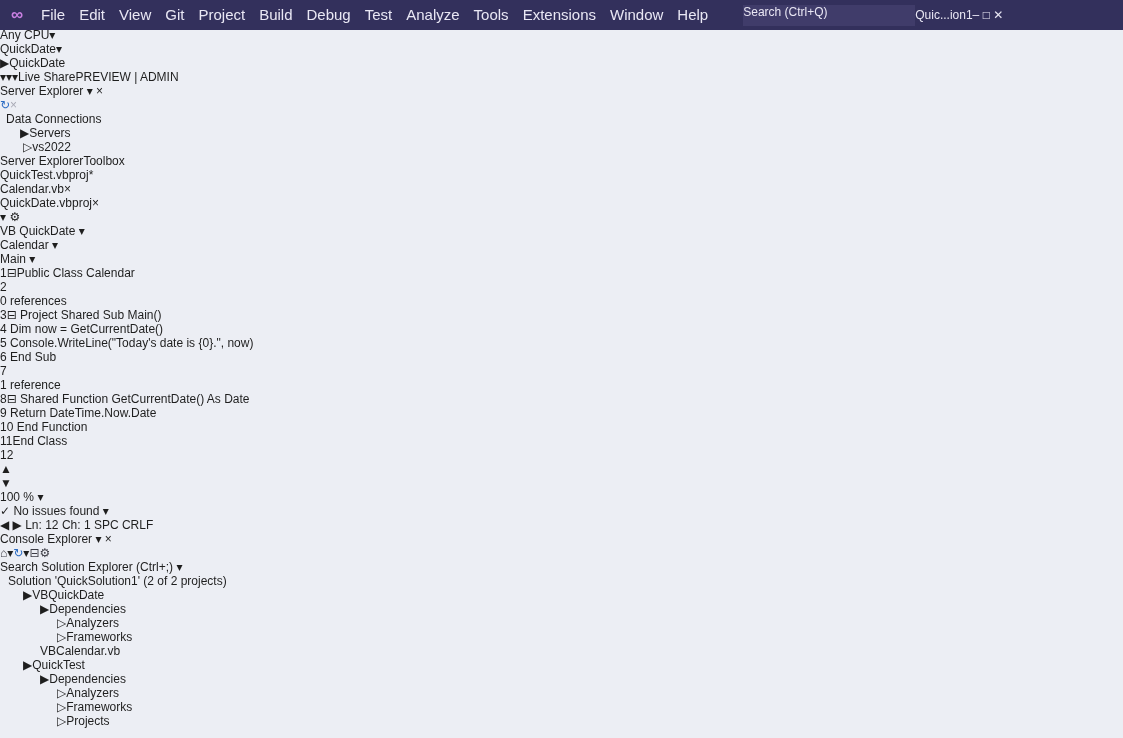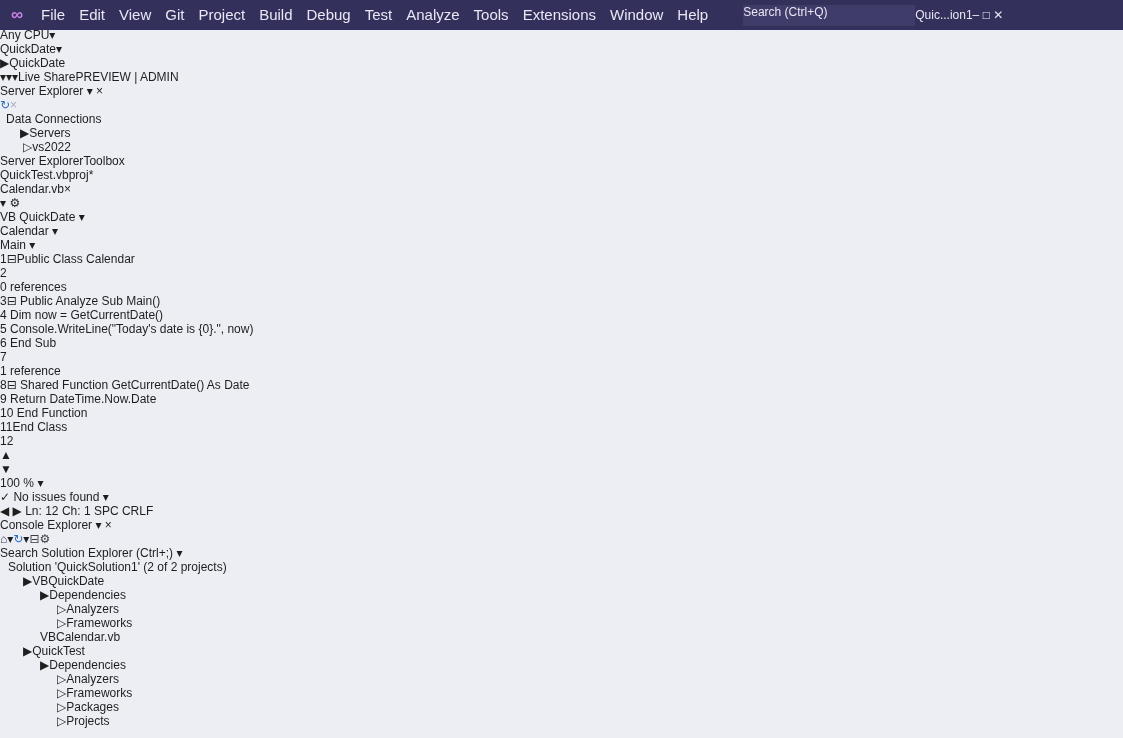--- a/index.html
+++ b/index.html
@@ -235,20 +235,23 @@
         </div>
       <div class="tool-tabs"><span class="tool-tab active">Server Explorer</span><span class="tool-tab">Toolbox</span></div>
     </section>
 
     <section class="editor">
       <div class="doc-tabwell">
         <div class="doc-tabs-left">
             <div class="doc-tab"><span class="doc-label">QuickTest.vbproj*</span></div>
             <div class="doc-tab active"><span class="doc-label">Calendar.vb</span><span class="pin-ico white"></span><span class="doc-close">×</span></div>
           </div>
+        <div class="doc-tabs-right">
+            <div class="doc-tab"><span class="doc-label">QuickDate.vbproj</span><span class="doc-close">×</span></div>
+          </div>
         <span class="tw-ico">▾</span>
         <span class="tw-ico gear">⚙</span>
       </div>
       <div class="navbar">
         <div class="nav-combo">
           <span class="mi m-vb-project">VB</span>
           <span>QuickDate</span>
           <span class="combo-arrow">▾</span>
         </div>
         <div class="nav-combo">
@@ -261,21 +264,21 @@
           <span>Main</span>
           <span class="combo-arrow">▾</span>
         </div>
         <span class="split-ico"></span>
       </div>
       <div class="code-area">
         <div class="code-lines">
             <div class="code-row"><span class="ln">1</span><span class="cbar"></span><span class="outline">⊟</span><span class="src"><span class="tk-kw">Public Class </span><span class="tk-type">Calendar</span></span></div>
             <div class="code-row"><span class="ln">2</span><span class="cbar"></span><span class="outline"></span><span class="src"></span></div>
             <div class="lens-row"><span class="ln"></span><span class="cbar"></span><span class="lens-text">0 references</span></div>
-            <div class="code-row changed"><span class="ln">3</span><span class="cbar"></span><span class="outline">⊟</span><span class="src"><span>    </span><span class="tk-kw">Public Analyze Sub </span><span>Main()</span></span></div>
+            <div class="code-row changed"><span class="ln">3</span><span class="cbar"></span><span class="outline">⊟</span><span class="src"><span>    </span><span class="tk-kw">Project Shared Sub </span><span>Main()</span></span></div>
             <div class="code-row changed"><span class="ln">4</span><span class="cbar"></span><span class="outline"></span><span class="src"><span>        </span><span class="tk-kw">Dim </span><span>now = GetCurrentDate()</span></span></div>
             <div class="code-row changed"><span class="ln">5</span><span class="cbar"></span><span class="outline"></span><span class="src"><span>        </span><span class="tk-type">Console</span><span>.WriteLine(</span><span class="tk-str">"Today's date is {0}."</span><span>, now)</span></span></div>
             <div class="code-row changed"><span class="ln">6</span><span class="cbar"></span><span class="outline"></span><span class="src"><span>    </span><span class="tk-kw">End Sub</span></span></div>
             <div class="code-row"><span class="ln">7</span><span class="cbar"></span><span class="outline"></span><span class="src"></span></div>
             <div class="lens-row"><span class="ln"></span><span class="cbar"></span><span class="lens-text">1 reference</span></div>
             <div class="code-row changed"><span class="ln">8</span><span class="cbar"></span><span class="outline">⊟</span><span class="src"><span>    </span><span class="tk-kw">Shared Function </span><span>GetCurrentDate() </span><span class="tk-kw">As Date</span></span></div>
             <div class="code-row changed"><span class="ln">9</span><span class="cbar"></span><span class="outline"></span><span class="src"><span>        </span><span class="tk-ctrl">Return </span><span class="tk-type">DateTime</span><span>.Now.Date</span></span></div>
             <div class="code-row changed"><span class="ln">10</span><span class="cbar"></span><span class="outline"></span><span class="src"><span>    </span><span class="tk-kw">End Function</span></span></div>
             <div class="code-row"><span class="ln">11</span><span class="cbar"></span><span class="outline"></span><span class="src"><span class="tk-kw">End Class</span></span></div>
             <div class="code-row"><span class="ln">12</span><span class="cbar"></span><span class="outline"></span><span class="src"></span></div>
@@ -330,21 +333,20 @@
             <div class="tree-row" style="padding-left: 8px;"><span class="tw-arrow"></span><span class="mi m-solution"></span><span class="tree-label">Solution 'QuickSolution1' (2 of 2 projects)</span></div>
             <div class="tree-row bold" style="padding-left: 23px;"><span class="tw-arrow expanded">▶</span><span class="mi m-vb-project">VB</span><span class="tree-label">QuickDate</span></div>
             <div class="tree-row" style="padding-left: 40px;"><span class="tw-arrow expanded">▶</span><span class="mi m-dependencies"></span><span class="tree-label">Dependencies</span></div>
             <div class="tree-row" style="padding-left: 57px;"><span class="tw-arrow collapsed">▷</span><span class="mi m-analyzers"></span><span class="tree-label">Analyzers</span></div>
             <div class="tree-row" style="padding-left: 57px;"><span class="tw-arrow collapsed">▷</span><span class="mi m-frameworks"></span><span class="tree-label">Frameworks</span></div>
             <div class="tree-row selected" style="padding-left: 40px;"><span class="tw-arrow"></span><span class="mi m-vb-file">VB</span><span class="tree-label">Calendar.vb</span></div>
             <div class="tree-row" style="padding-left: 23px;"><span class="tw-arrow expanded">▶</span><span class="mi m-test-project"></span><span class="tree-label">QuickTest</span></div>
             <div class="tree-row" style="padding-left: 40px;"><span class="tw-arrow expanded">▶</span><span class="mi m-dependencies"></span><span class="tree-label">Dependencies</span></div>
             <div class="tree-row" style="padding-left: 57px;"><span class="tw-arrow collapsed">▷</span><span class="mi m-analyzers"></span><span class="tree-label">Analyzers</span></div>
             <div class="tree-row" style="padding-left: 57px;"><span class="tw-arrow collapsed">▷</span><span class="mi m-frameworks"></span><span class="tree-label">Frameworks</span></div>
-            <div class="tree-row" style="padding-left: 57px;"><span class="tw-arrow collapsed">▷</span><span class="mi m-packages"></span><span class="tree-label">Packages</span></div>
             <div class="tree-row" style="padding-left: 57px;"><span class="tw-arrow collapsed">▷</span><span class="mi m-projects"></span><span class="tree-label">Projects</span></div>
           </div>
 
       </section>
 
     </div>
 
   </div>
 
 </div>

